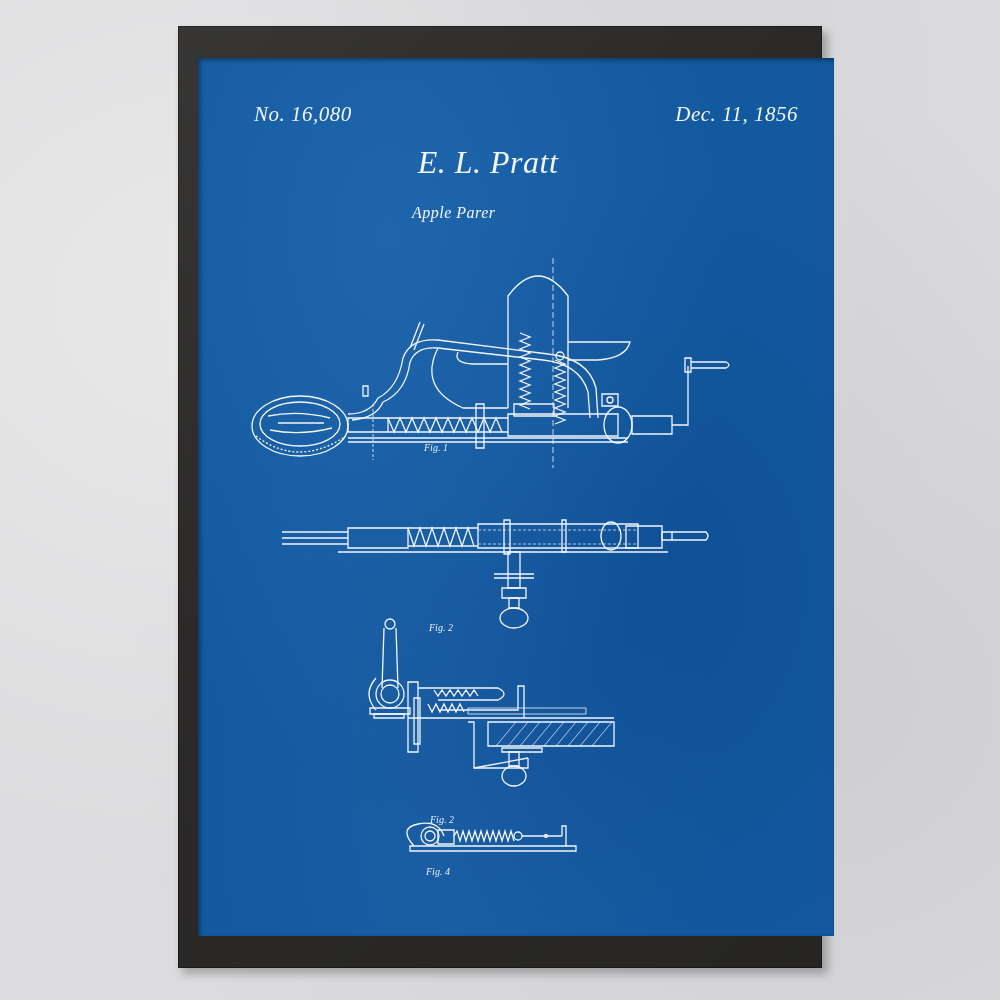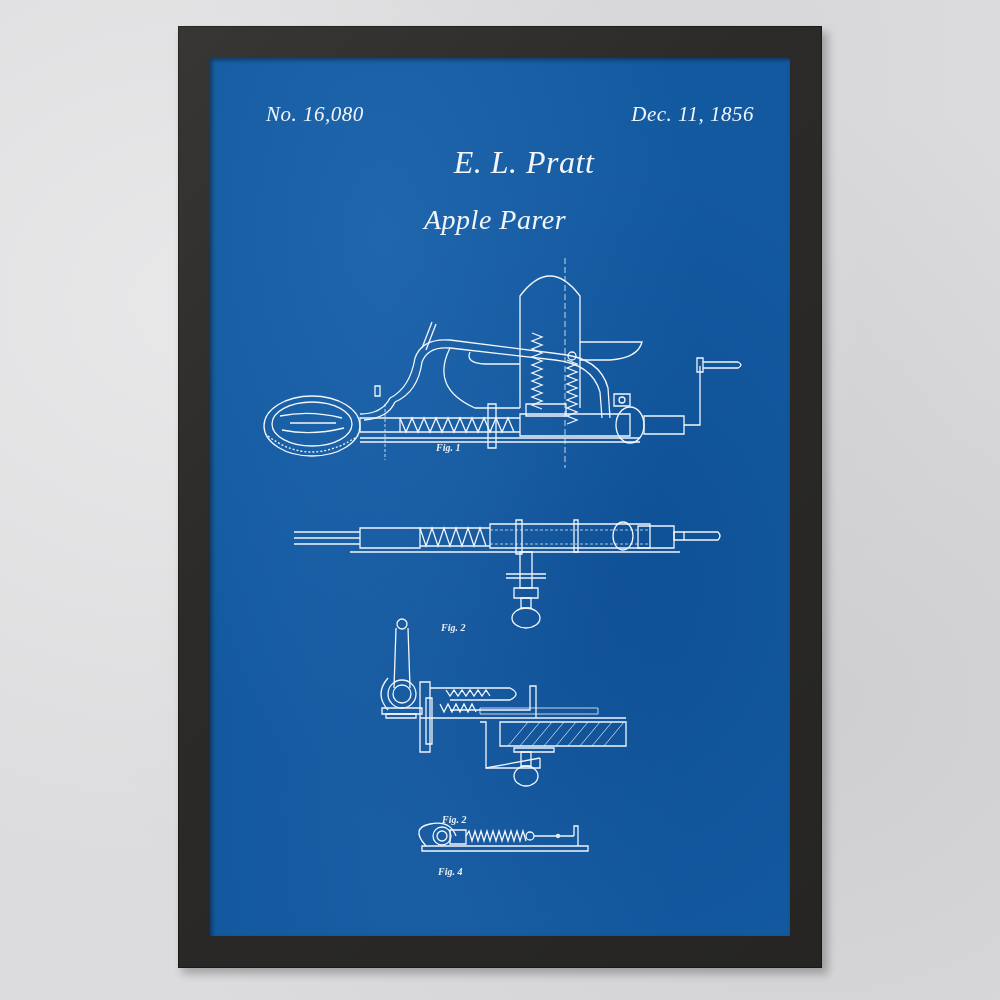--- a/index.html
+++ b/index.html
@@ -10,35 +10,35 @@
       radial-gradient(ellipse at 80% 70%, rgba(180,180,185,0.35), rgba(180,180,185,0) 60%),
       radial-gradient(ellipse at 60% 10%, rgba(200,200,205,0.4), rgba(200,200,205,0) 50%);
     font-family:"Liberation Serif", serif;}
   .frame-shadow{position:absolute;left:182px;top:32px;width:646px;height:942px;
     background:rgba(0,0,0,0.25);filter:blur(4px);}
   .frame{position:absolute;left:178px;top:26px;width:644px;height:942px;
     background:#2b2a28;box-sizing:border-box;
     box-shadow: inset 0 0 0 1px #1c1b1a;}
   .frame:before{content:"";position:absolute;left:0;top:0;right:0;bottom:0;
     background:linear-gradient(135deg, rgba(255,255,255,0.06), rgba(0,0,0,0) 40%, rgba(0,0,0,0.12));}
-  .print{position:absolute;left:210px;top:58px;width:580px;height:878px;
+  .print{position:absolute;left:198px;top:58px;width:636px;height:878px;
     background:#13599f;
     background-image:
       radial-gradient(ellipse at 30% 20%, rgba(40,110,180,0.6), rgba(40,110,180,0) 55%),
       radial-gradient(ellipse at 70% 60%, rgba(10,70,140,0.5), rgba(10,70,140,0) 55%),
       radial-gradient(ellipse at 40% 85%, rgba(35,100,170,0.5), rgba(35,100,170,0) 50%);
     box-shadow: inset 2px 2px 4px rgba(0,0,0,0.4);}
   .txt{position:absolute;color:#f2f6fb;font-style:italic;white-space:nowrap;
     font-family:"Liberation Serif", serif;letter-spacing:0.5px;}
   .patno{left:56px;top:44px;font-size:21px;}
   .patdate{right:36px;top:44px;font-size:21px;}
-  .inventor{left:0;width:580px;text-align:center;top:86px;font-size:32px;margin-left:24px;}
-  .title{left:214px;top:146px;font-size:28px;font-family:Liberation Serif, serif;}
+  .inventor{left:0;width:580px;text-align:center;top:86px;font-size:32px;}
+  .title{left:214px;top:146px;font-size:16px;font-family:Liberation Serif, serif;}
   .figlabel{position:absolute;color:#e8f0f8;font-style:italic;font-size:10px;
-    font-family:"Liberation Serif", serif;font-weight:bold;}
+    font-family:"Liberation Serif", serif;}
   svg{position:absolute;left:0;top:0;overflow:visible;}
   svg *{vector-effect:non-scaling-stroke;}
 </style>
 </head>
 <body>
 
 <div class="frame-shadow"></div>
 <div class="frame"></div>
 
 <div class="print">

